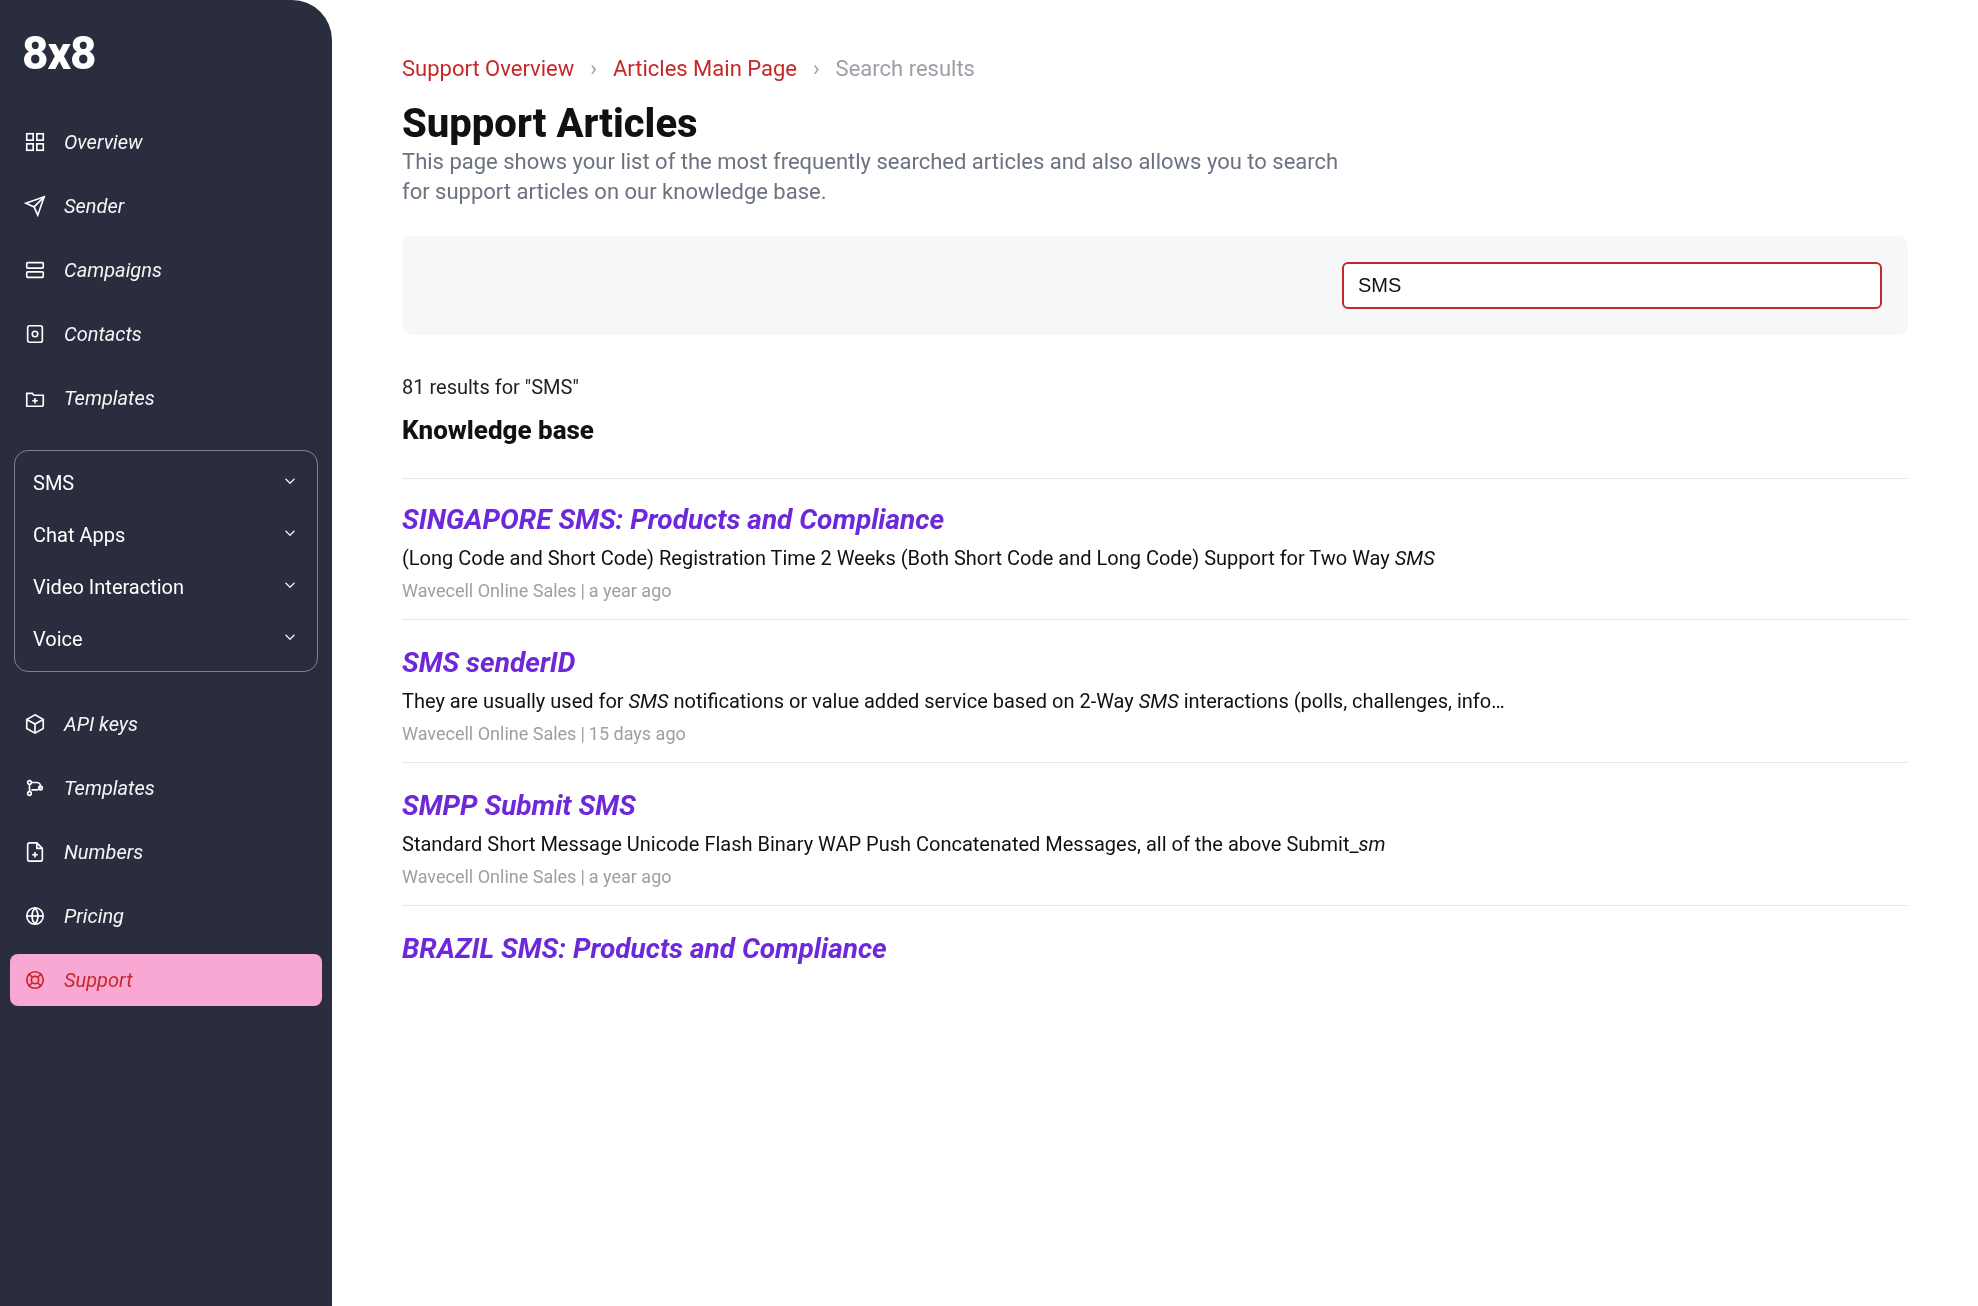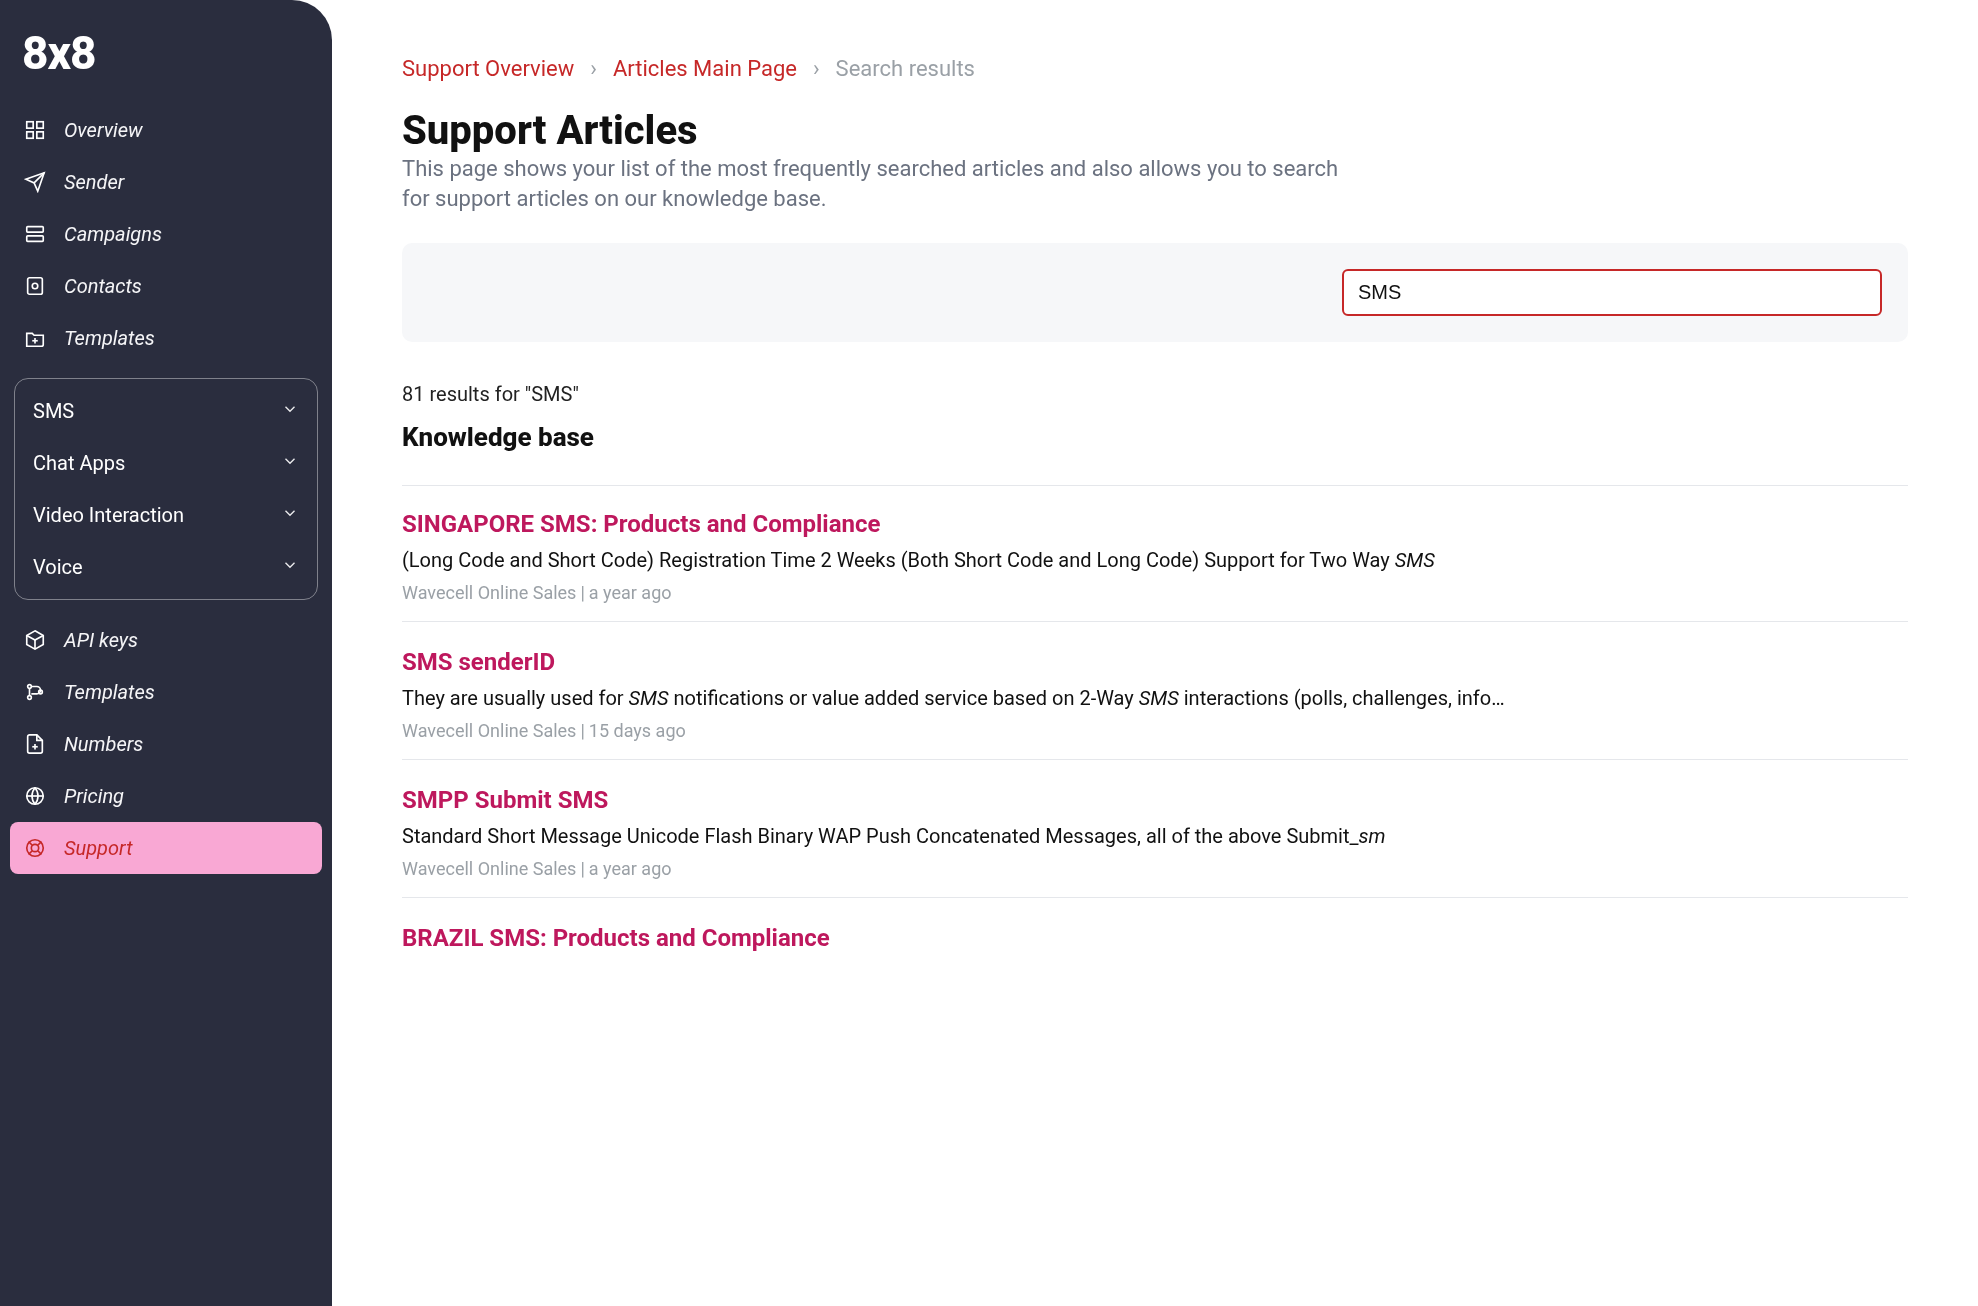--- a/index.html
+++ b/index.html
@@ -10,20 +10,21 @@
 .sidebar {
   width: 332px;
   background: #2a2d3e;
   color: #fff;
   display: flex;
   flex-direction: column;
   padding: 20px 10px 20px 10px;
   position: relative;
   border-top-right-radius: 40px;
   min-height: 100vh;
+  gap: 12px;
 }
 .logo {
   font-size: 46px;
   font-weight: 800;
   letter-spacing: -1px;
   padding: 6px 8px 24px 12px;
   color: #fff;
 }
 .nav-item {
   display: flex;
@@ -59,21 +60,21 @@
 
 
 .main {
   flex: 1;
   padding: 56px 70px 40px 70px;
   overflow: auto;
 }
 .breadcrumbs {
   display:flex; align-items:center; gap: 16px;
   font-size: 22px;
-  margin-bottom: 26px;
+  margin-bottom: 19px;
 }
 .breadcrumbs a { color:#c62828; text-decoration:none; cursor:pointer; }
 .breadcrumbs .sep { color:#9aa0a6; }
 .breadcrumbs .current { color:#9aa0a6; }
 h1.page-title { font-size: 40px; font-weight:800; color:#111;}
 .desc { font-size:22px; color:#6b7280; max-width: 940px; line-height:1.35; margin-bottom: 30px;}
 .search-box-wrap {
   background:#f6f7f9;
   border-radius:10px;
   padding: 26px 26px;
@@ -91,21 +92,21 @@
   border-radius: 6px;
   outline:none;
   background:#fff;
   color:#111;
 }
 .results-count { font-size:20px; color:#222; margin-bottom: 16px;}
 h2.kb-heading { font-size:26px; font-weight:800; margin-bottom: 33px; color:#111;}
 .divider { border:0; border-top:1px solid #e5e7eb; margin: 0 0 24px 0;}
 .article { padding-bottom: 18px; border-bottom:1px solid #e5e7eb; margin-bottom:26px;}
 .article:last-child { border-bottom:0; }
-.article-title { color:#be185d; font-size:24px; font-weight:700; margin-bottom:10px; cursor:pointer;}
+.article-title { color:#6d28d9; font-size:28px; font-weight:700; margin-bottom:10px; cursor:pointer;font-style:italic;}
 .article-snippet { font-size:20px; color:#111; margin-bottom:10px;}
 .article-snippet .em { font-style:italic;}
 .article-meta { font-size:18px; color:#9aa0a6;}
 .article-meta .source { color:#9aa0a6;}
 .article-meta .sep2 { margin:0 4px;}
 </style>
 </head>
 <body>
 
 <nav class="sidebar">

